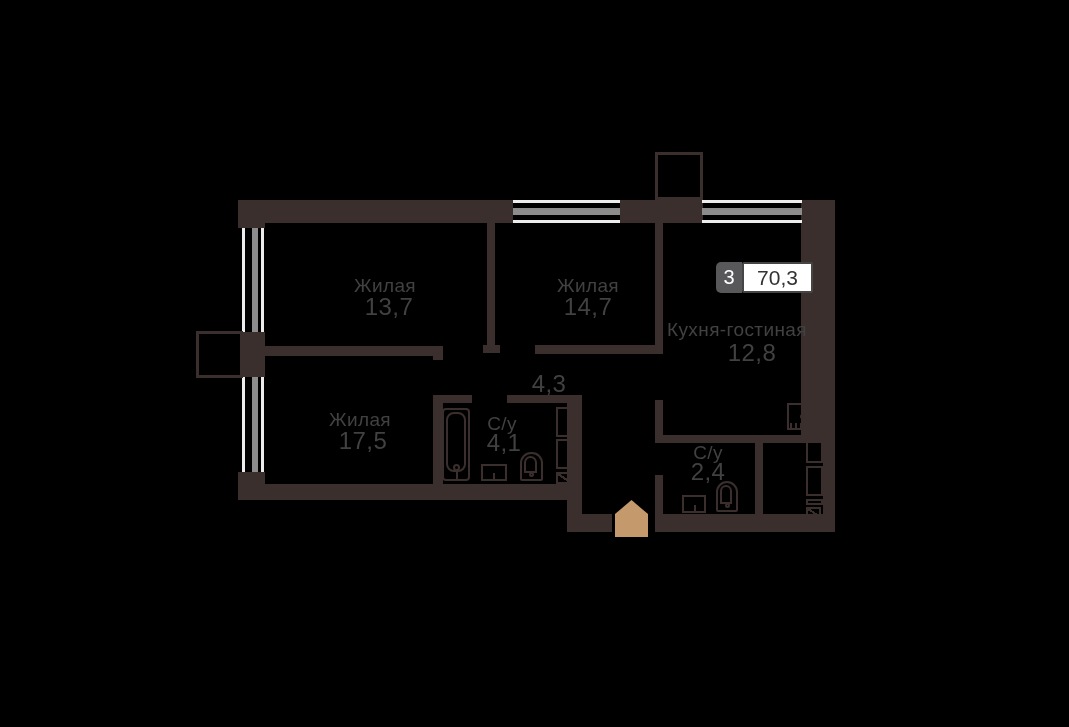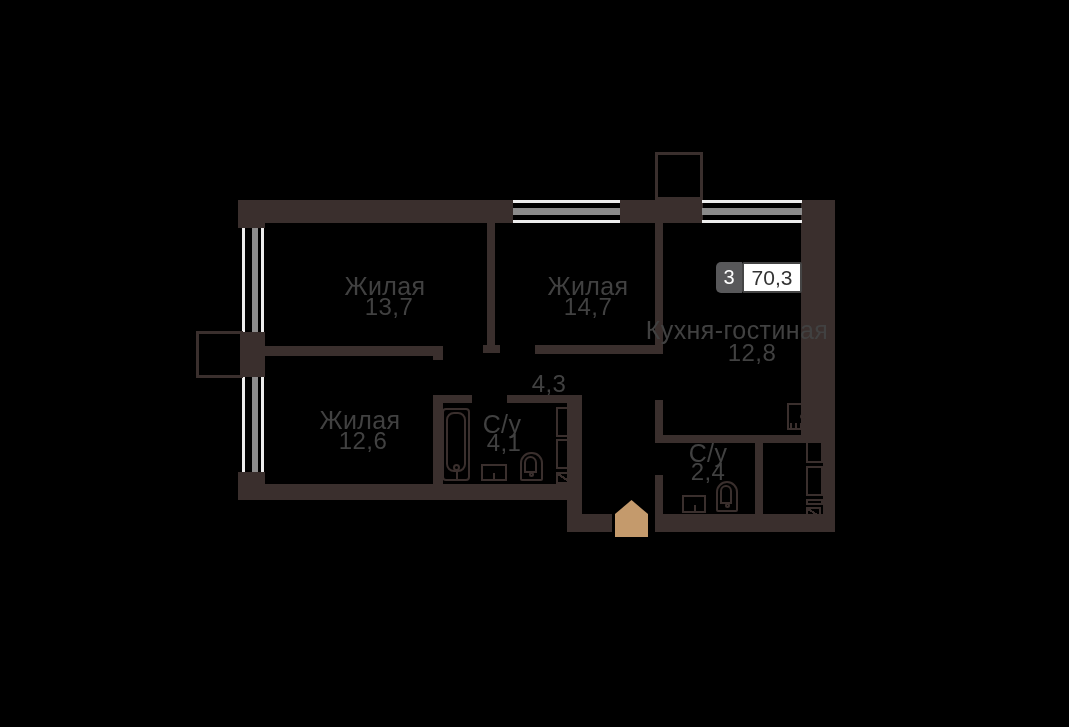--- a/index.html
+++ b/index.html
@@ -16,28 +16,28 @@
   .winbar{position:absolute;}
   .wf{background:var(--window-frame);}
   .wg{background:var(--window-glass);}
   .fx{position:absolute;border:2px solid var(--wall);box-sizing:border-box;background:transparent;}
   .fx-inner{position:absolute;border:2px solid var(--wall);box-sizing:border-box;}
   .circ{position:absolute;border:2px solid var(--wall);border-radius:50%;box-sizing:border-box;}
   .tick{position:absolute;background:var(--wall);}
   .diag{background:linear-gradient(to top right,transparent calc(50% - 1px),var(--wall) calc(50% - 1px),var(--wall) calc(50% + 1px),transparent calc(50% + 1px));}
   .hatch{position:absolute;background:repeating-linear-gradient(90deg,var(--wall) 0 2px,transparent 2px 5px);}
   .lbl{position:absolute;color:var(--label);transform:translate(-50%,-50%);white-space:nowrap;
-       font-size:25px;letter-spacing:.4px;}
+       font-size:19px;letter-spacing:.4px;}
   .lbl.area{font-size:24px;}
   .entrance{position:absolute;left:615px;top:500px;width:33px;height:37px;background:var(--entrance);
             clip-path:polygon(50% 0,100% 38%,100% 100%,0 100%,0 38%);}
   .badge{position:absolute;left:716px;top:262px;height:31px;display:flex;align-items:stretch;}
   .badge .rooms{width:26px;background:var(--badge-gray);color:#fff;border-radius:5px 0 0 5px;
                 display:flex;align-items:center;justify-content:center;font-size:20px;}
-  .badge .total{width:60px;background:var(--badge-white);border:2px solid var(--badge-border);box-sizing:border-box;
+  .badge .total{width:71px;background:var(--badge-white);border:2px solid var(--badge-border);box-sizing:border-box;
                 color:var(--badge-text-dark);display:flex;align-items:center;justify-content:center;
                 font-size:21px;border-radius:2px;}
 </style>
 </head>
 <body>
 
 <div class="stage">
 
   <div class="w" style="left:238px;top:200px;width:275px;height:23px"></div>
   <div class="w" style="left:620px;top:200px;width:83px;height:23px"></div>
@@ -133,21 +133,21 @@
 
   <div class="lbl" style="left:588px;top:286px">Жилая</div>
   <div class="lbl area" style="left:588px;top:307px">14,7</div>
 
   <div class="lbl" style="left:737px;top:330px">Кухня-гостиная</div>
   <div class="lbl area" style="left:752px;top:353px">12,8</div>
 
   <div class="lbl area" style="left:549px;top:384px">4,3</div>
 
   <div class="lbl" style="left:360px;top:420px">Жилая</div>
-  <div class="lbl area" style="left:363px;top:441px">12,6</div>
+  <div class="lbl area" style="left:363px;top:441px">17,5</div>
 
   <div class="lbl" style="left:502px;top:424px">С/у</div>
   <div class="lbl area" style="left:504px;top:443px">4,1</div>
 
   <div class="lbl" style="left:708px;top:453px">С/у</div>
   <div class="lbl area" style="left:708px;top:472px">2,4</div>
 
   <div class="badge">
     <div class="rooms">3</div>
     <div class="total">70,3</div>

